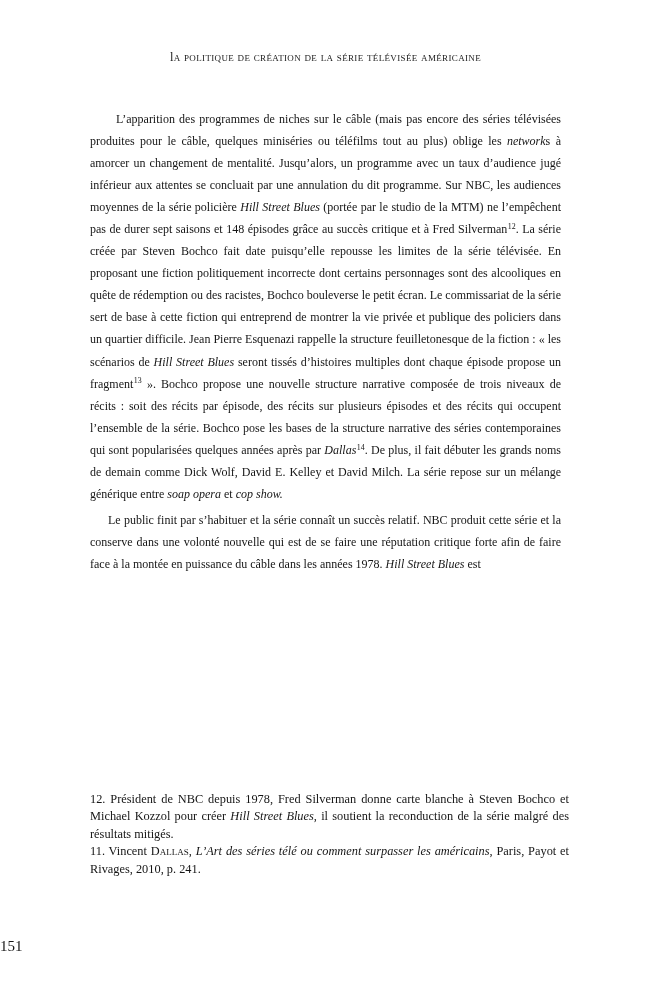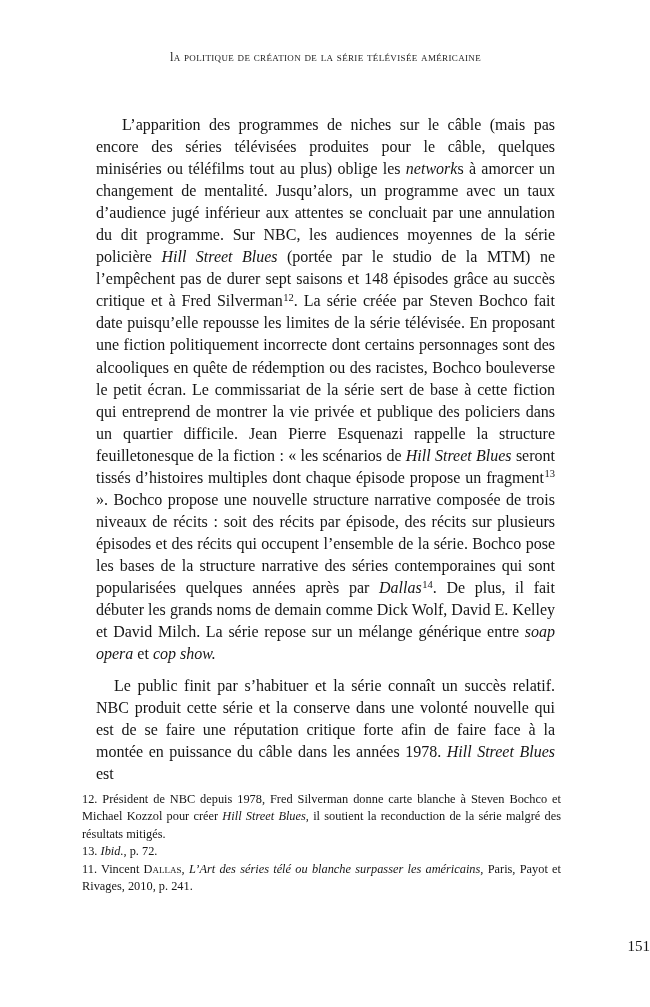--- a/index.html
+++ b/index.html
@@ -50,22 +50,22 @@
   .section-title {
     font-size: 14.6px;
     font-weight: bold;
     line-height: 1.2;
     margin: 0 0 24px 0;
     letter-spacing: 0.1px;
     white-space: nowrap;
   }
 
   p.body {
-    margin: 10px;
-    font-size: 16px;
+    margin: 4px;
+    font-size: 12px;
     line-height: 22.05px;
     text-align: justify;
     text-justify: inter-word;
     hyphens: manual;
   }
   p.body.first { text-indent: 26px; }
   p.body.second { text-indent: 18px; }
 
   i, .it { font-style: italic; }
 
@@ -73,41 +73,41 @@
     font-size: 0.66em;
     line-height: 0;
     vertical-align: 0.52em;
     padding-left: 0.5px;
   }
 
   
   .footnotes {
     position: absolute;
     top: 791px;
-    left: 82px;
+    left: 90px;
     width: 479px;
     font-size: 12.35px;
     line-height: 17.4px;
     text-align: justify;
   }
   .footnotes p {
     margin: 0;
     text-indent: 0;
   }
   .smallcaps {
     font-variant: small-caps;
   }
 
   
   .folio {
     position: absolute;
     top: 938px;
     left: 0;
     width: 650px;
-    text-align: right;
+    text-align: left;
     font-size: 15px;
   }
 </style>
 </head>
 <body>
 
 <div class="page">
 
   <div class="running-header">La politique de création de la série télévisée américaine</div>
 
@@ -117,21 +117,20 @@
     <p class="body first"><span>L’apparition des programmes de niches sur le câble (mais pas encore des séries télévisées produites pour le câble, quelques miniséries ou téléfilms tout au plus) oblige les </span><i>network</i><span>s à amorcer un changement de mentalité. Jusqu’alors, un programme avec un taux d’audience jugé inférieur aux attentes se concluait par une annulation du dit programme. Sur NBC, les audiences moyennes de la série policière </span><i>Hill Street Blues</i><span> (portée par le studio de la MTM) ne l’empêchent pas de durer sept saisons et 148 épisodes grâce au succès critique et à Fred Silverman</span><sup>12</sup><span>. La série créée par Steven Bochco fait date puisqu’elle repousse les limites de la série télévisée. En proposant une fiction politiquement incorrecte dont certains personnages sont des alcooliques en quête de rédemption ou des racistes, Bochco bouleverse le petit écran. Le commissariat de la série sert de base à cette fiction qui entreprend de montrer la vie privée et publique des policiers dans un quartier difficile. Jean Pierre Esquenazi rappelle la structure feuilletonesque de la fiction : « les scénarios de </span><i>Hill Street Blues</i><span> seront tissés d’histoires multiples dont chaque épisode propose un fragment</span><sup>13</sup><span> ». Bochco propose une nouvelle structure narrative composée de trois niveaux de récits : soit des récits par épisode, des récits sur plusieurs épisodes et des récits qui occupent l’ensemble de la série. Bochco pose les bases de la structure narrative des séries contemporaines qui sont popularisées quelques années après par </span><i>Dallas</i><sup>14</sup><span>. De plus, il fait débuter les grands noms de demain comme Dick Wolf, David E. Kelley et David Milch. La série repose sur un mélange générique entre </span><i>soap opera</i><span> et </span><i>cop show.</i></p>
 
     <p class="body second"><span>Le public finit par s’habituer et la série connaît un succès relatif. NBC produit cette série et la conserve dans une volonté nouvelle qui est de se faire une réputation critique forte afin de faire face à la montée en puissance du câble dans les années 1978. </span><i>Hill Street Blues</i><span> est</span></p>
 
   </div>
 
   <div class="footnotes">
 
     <p><span>12. Président de NBC depuis 1978, Fred Silverman donne carte blanche à Steven Bochco et Michael Kozzol pour créer </span><i>Hill Street Blues</i><span>, il soutient la reconduction de la série malgré des résultats mitigés.</span></p>
 
-    <p><span>13. </span><i>Ibid.</i><span>, p. 72.</span></p>
 
-    <p><span>11. Vincent </span><span class="smallcaps">Dallas</span><span>, </span><i>L’Art des séries télé ou blanche surpasser les américains</i><span>, Paris, Payot et Rivages, 2010, p. 241.</span></p>
+    <p><span>11. Vincent </span><span class="smallcaps">Dallas</span><span>, </span><i>L’Art des séries télé ou comment surpasser les américains</i><span>, Paris, Payot et Rivages, 2010, p. 241.</span></p>
 
   </div>
 
   <div class="folio">151</div>
 
 </div>
 
 </body></html>

